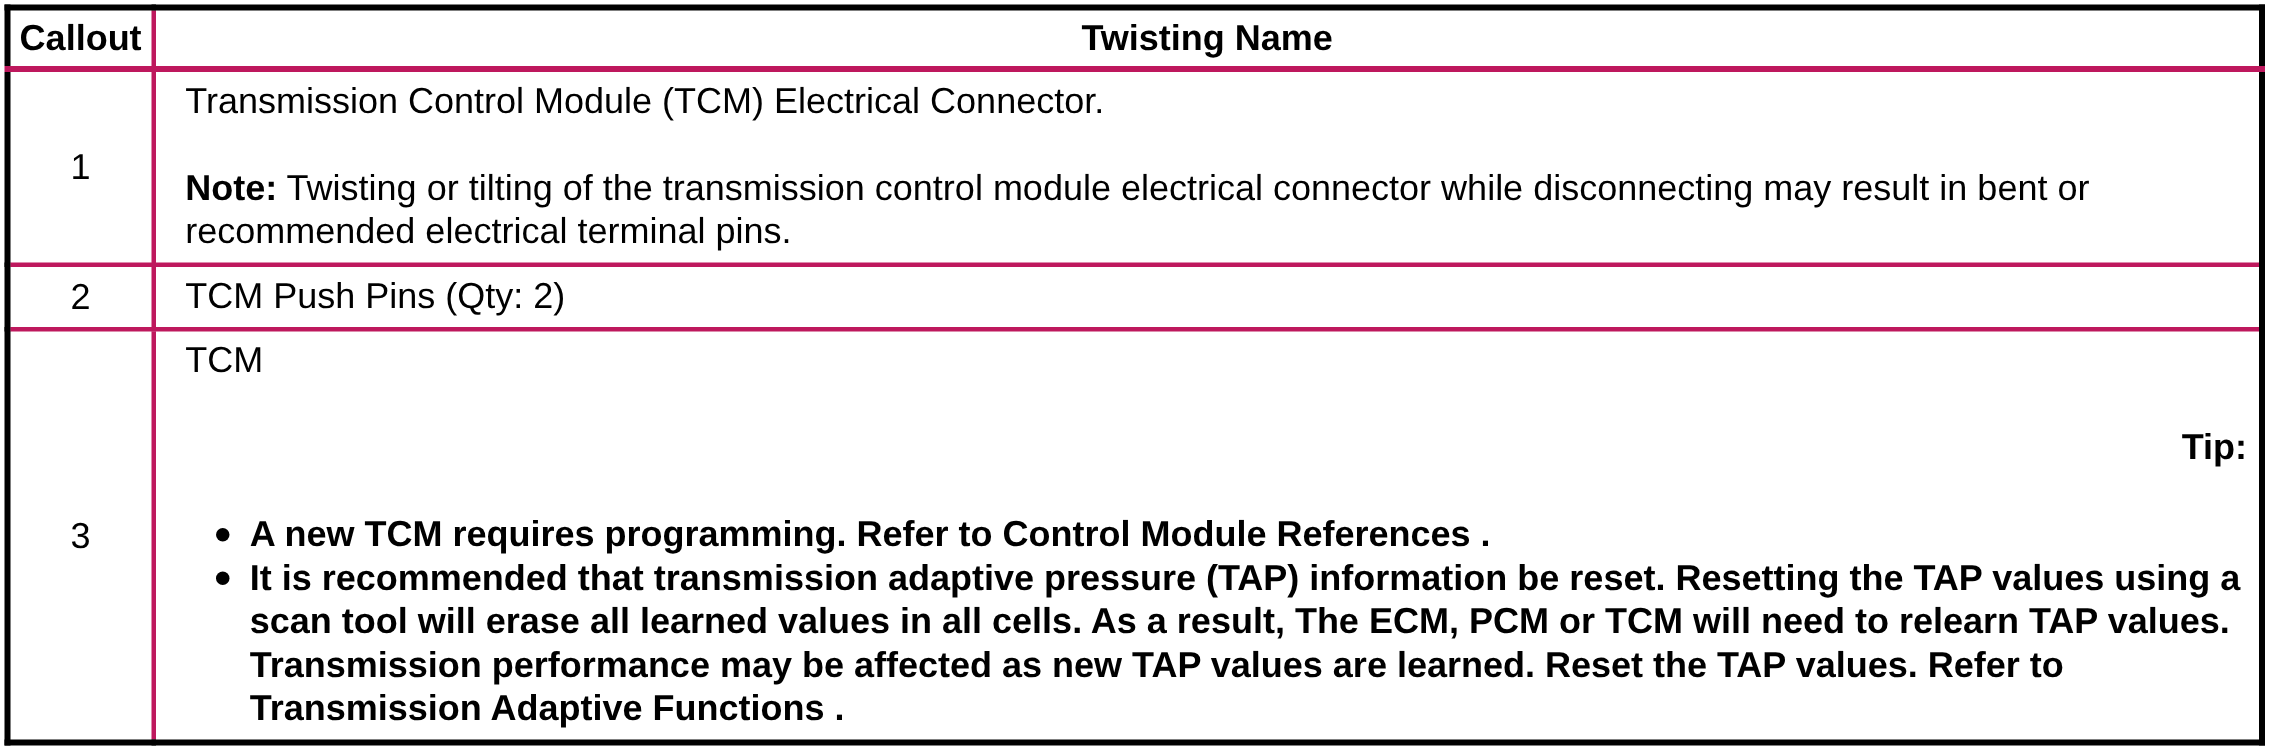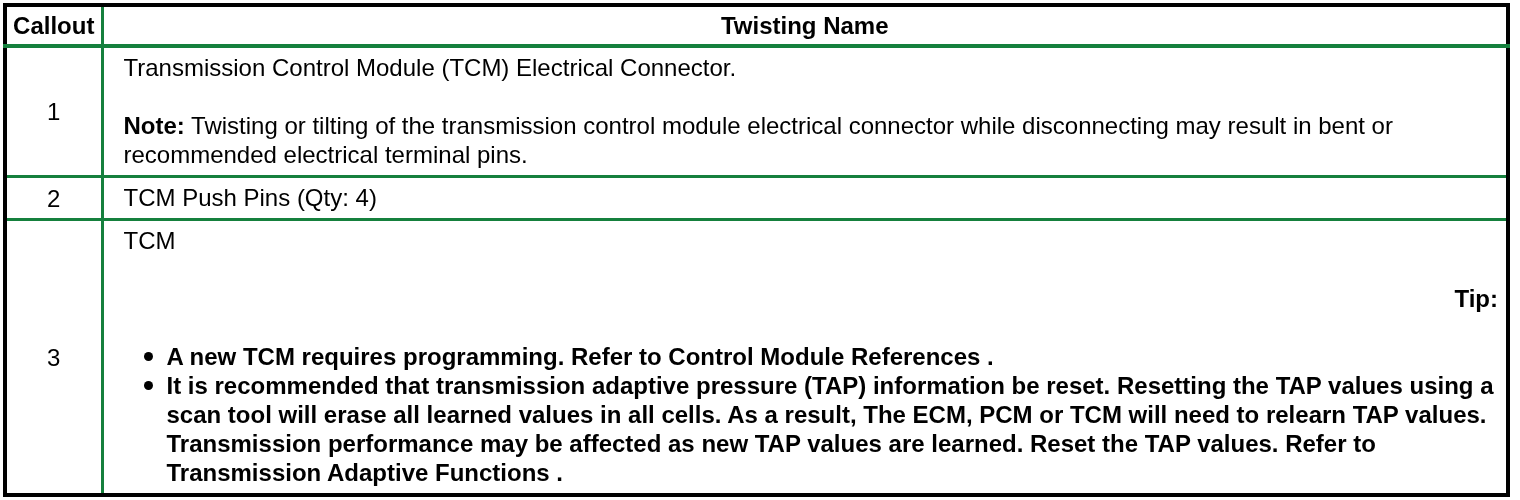--- a/index.html
+++ b/index.html
@@ -19,21 +19,21 @@
   }
   table.callout-table {
     border-collapse: collapse;
     table-layout: fixed;
     width: 1507px;
     margin: 3px 0 0 3px;
     border: 4px solid #000000;
   }
   .callout-table th,
   .callout-table td {
-    border: 3px solid #15803d;
+    border: 3px solid #be185d;
   }
   .callout-table thead th {
     border-bottom-width: 4px;
     font-weight: bold;
     text-align: center;
     padding: 4px 4px;
   }
   col.col-callout { width: 97px; }
   td.callout-cell {
     text-align: center;
@@ -83,21 +83,21 @@
       <tr>
         <td class="callout-cell">1</td>
         <td class="component-cell">
           <p>Transmission Control Module (TCM) Electrical Connector.</p>
           <p class="gap-before"><span class="bold">Note:</span> <span>Twisting or tilting of the transmission control module electrical connector while disconnecting may result in bent or recommended electrical terminal pins.</span></p>
         </td>
       </tr>
       <tr>
         <td class="callout-cell">2</td>
         <td class="component-cell">
-          <p>TCM Push Pins (Qty: 4)</p>
+          <p>TCM Push Pins (Qty: 2)</p>
         </td>
       </tr>
       <tr>
         <td class="callout-cell">3</td>
         <td class="component-cell">
           <p>TCM</p>
           <p class="gap-before bold">Tip:</p>
           <ul class="tip-list">
             <li>
               <span class="bullet-dot"></span>

